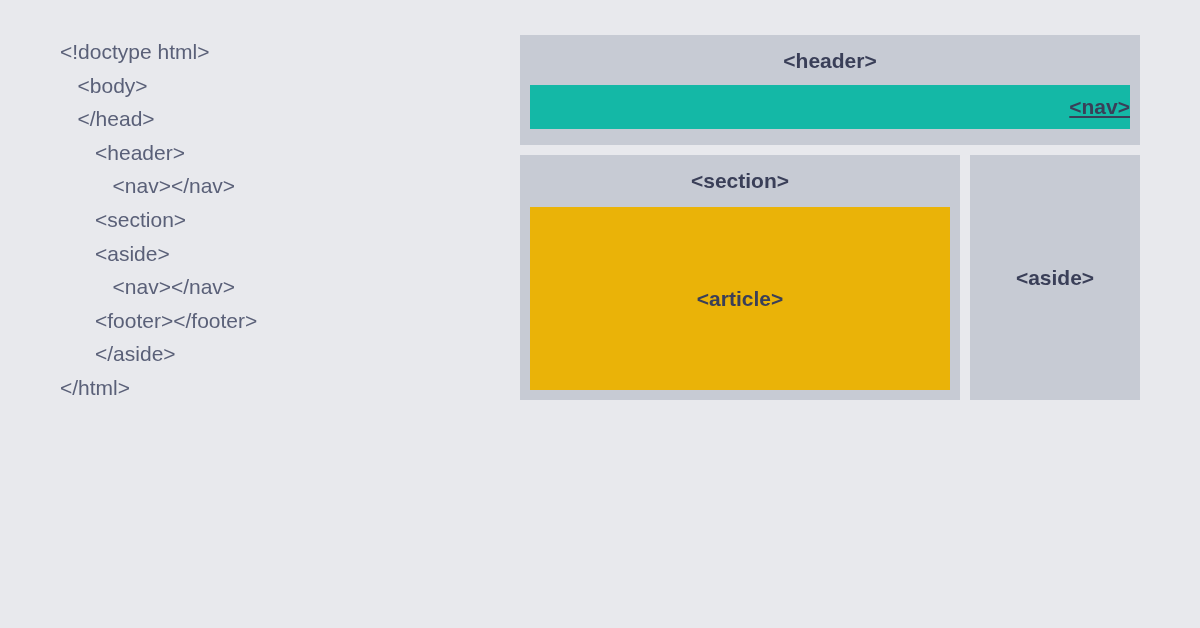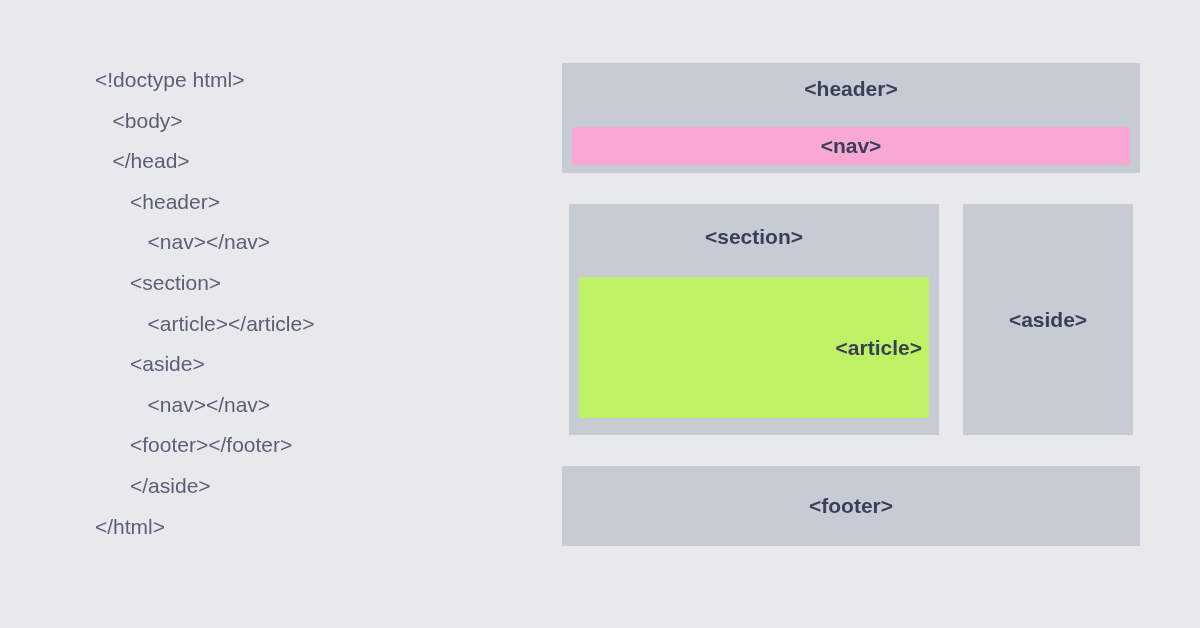--- a/index.html
+++ b/index.html
@@ -1,16 +1,16 @@
 <!DOCTYPE html>
 <html><head>
   <meta charset="utf-8">
   <style>
     * {
-      margin: 7px;
+      margin: 0;
       padding: 0;
       box-sizing: border-box;
     }
     body {
       width: 1200px;
       height: 628px;
       background: #e8e9ed;
       font-family: -apple-system, BlinkMacSystemFont, 'Segoe UI', Arial, sans-serif;
       display: flex;
       padding: 30px 60px;
@@ -47,66 +47,66 @@
       height: 110px;
       flex-direction: column;
       justify-content: flex-start;
       padding: 12px 10px 10px 10px;
       gap: 12px;
     }
     .header-label {
       margin-top: 2px;
     }
     .nav-box {
-      background: #f9a8d4;
+      background: #14b8a6;
       width: 100%;
       height: 44px;
       display: flex;
       align-items: center;
-      justify-content: center;
+      justify-content: flex-end;
+      text-decoration: underline;
     }
     .middle-row {
       display: flex;
       gap: 10px;
       height: 245px;
     }
     .section-box {
       flex: 1;
       flex-direction: column;
       justify-content: flex-start;
       padding: 14px 10px 10px 10px;
       gap: 14px;
     }
     .article-box {
-      background: #bef264;
+      background: #eab308;
       width: 100%;
       flex: 1;
       display: flex;
       align-items: center;
-      justify-content: flex-end;
+      justify-content: center;
     }
     .aside-box {
       width: 170px;
     }
     .footer-box {
       height: 80px;
     }
   </style>
 </head>
 <body>
 
 <div class="left-panel">
   <div id="code-listing">
       <div class="code-line">&lt;!doctype html&gt;</div>
       <div class="code-line">   &lt;body&gt;</div>
       <div class="code-line">   &lt;/head&gt;</div>
       <div class="code-line">      &lt;header&gt;</div>
       <div class="code-line">         &lt;nav&gt;&lt;/nav&gt;</div>
       <div class="code-line">      &lt;section&gt;</div>
-      <div class="code-line">         &lt;article&gt;&lt;/article&gt;</div>
       <div class="code-line">      &lt;aside&gt;</div>
       <div class="code-line">         &lt;nav&gt;&lt;/nav&gt;</div>
       <div class="code-line">      &lt;footer&gt;&lt;/footer&gt;</div>
       <div class="code-line">      &lt;/aside&gt;</div>
       <div class="code-line">&lt;/html&gt;</div>
     </div>
 </div>
 
 <div class="right-panel">
   <div class="layout-box header-box">
@@ -119,16 +119,13 @@
     <div class="layout-box section-box">
       <div>&lt;section&gt;</div>
       <div class="article-box">
         <span>&lt;article&gt;</span>
       </div>
     </div>
     <div class="layout-box aside-box">
       <span>&lt;aside&gt;</span>
     </div>
   </div>
-  <div class="layout-box footer-box">
-    <span>&lt;footer&gt;</span>
-  </div>
 </div>
 
 </body></html>

